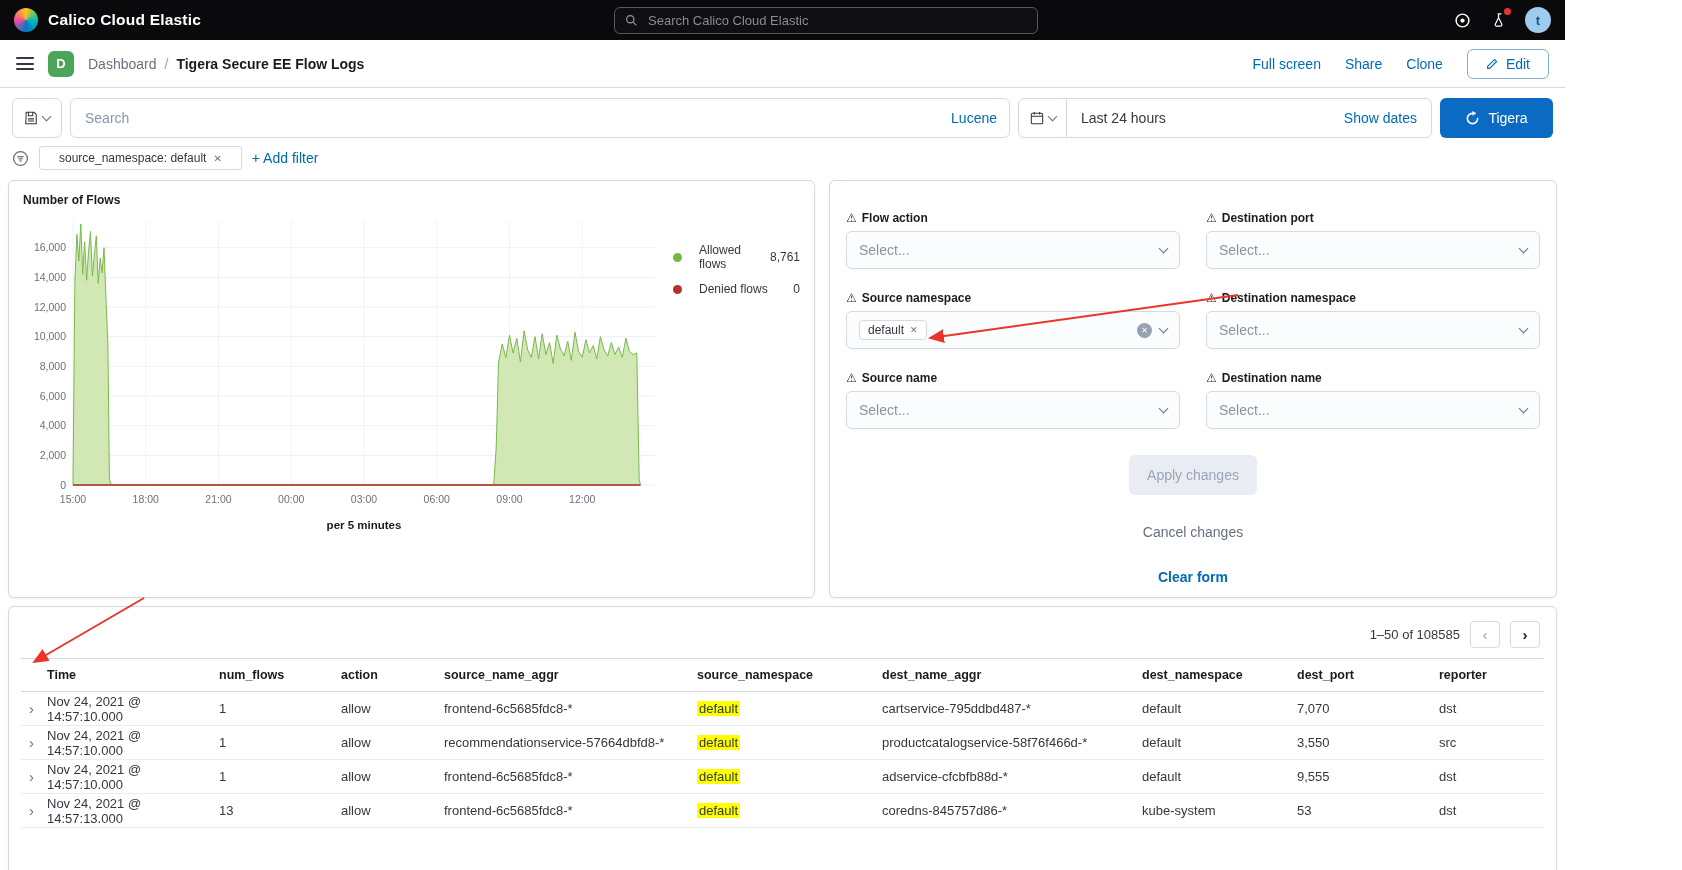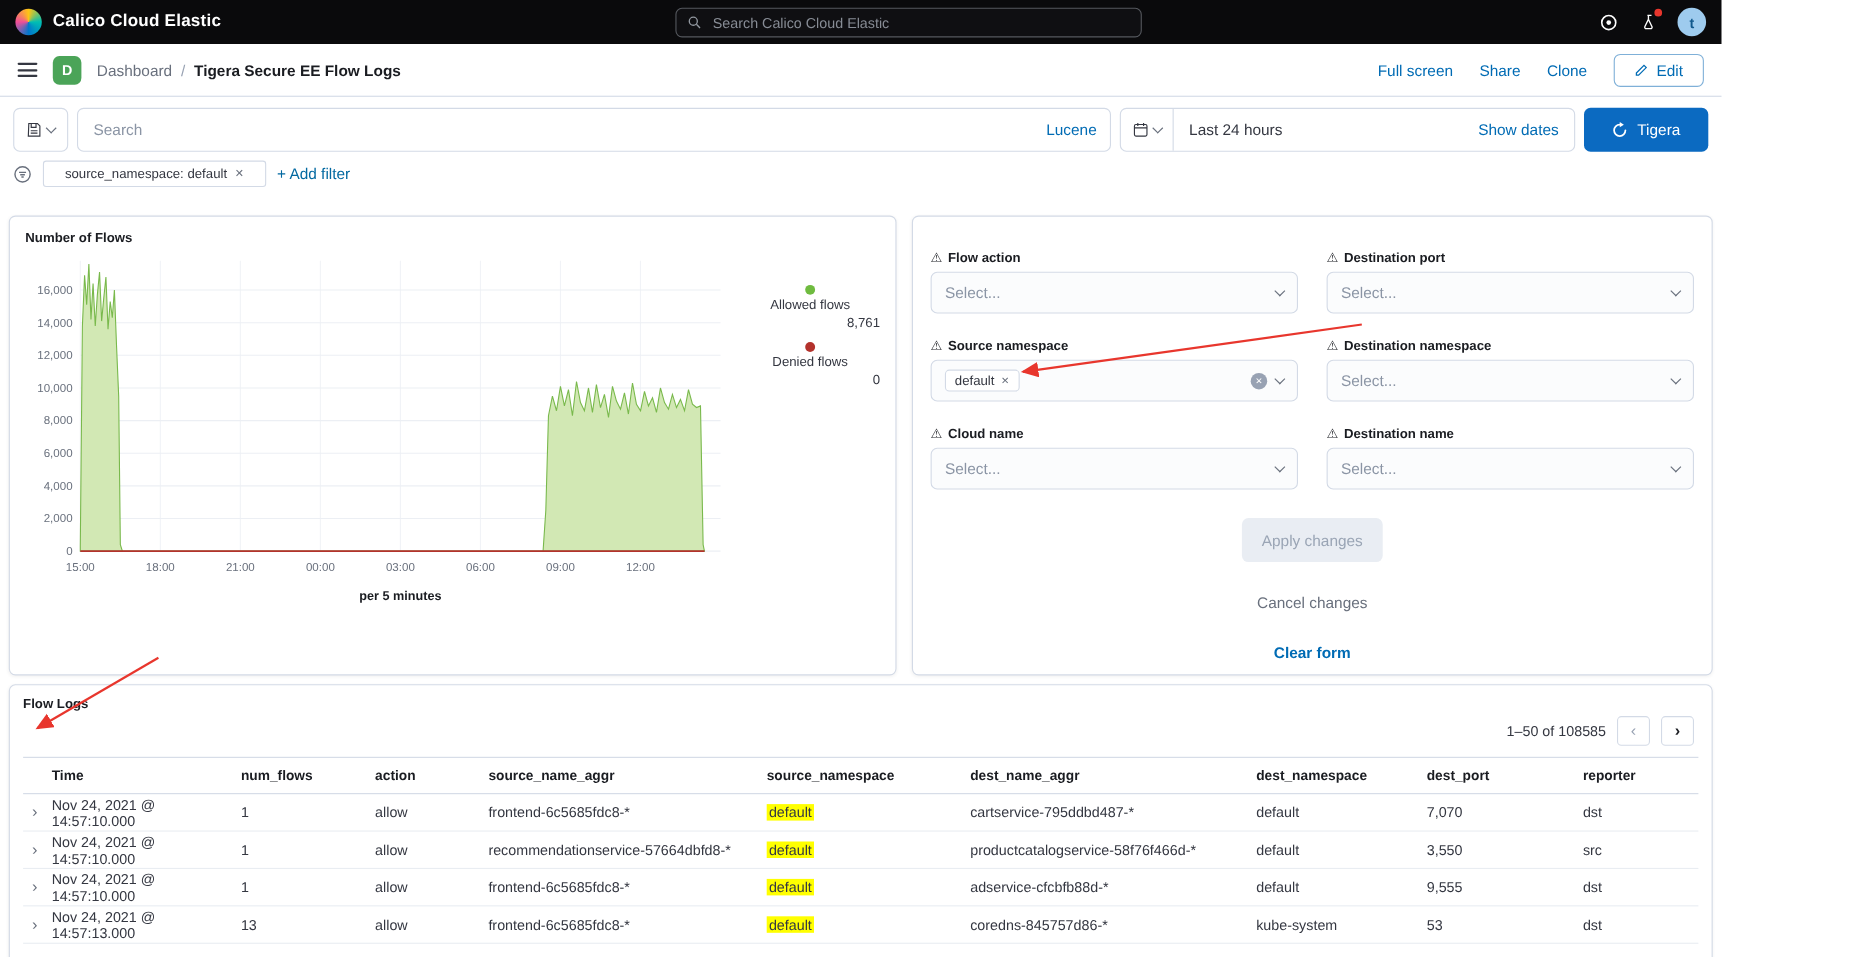--- a/index.html
+++ b/index.html
@@ -58,31 +58,31 @@
                  font-size:14px; font-weight:500; display:flex; align-items:center; justify-content:center; gap:8px; cursor:pointer; }
 
   
   .filter-row { display:flex; align-items:center; gap:10px; padding:2px 12px 10px; }
   .pill { display:flex; align-items:center; gap:7px; border:1px solid #d3dae6; border-radius:3px; background:#fff;
           padding:4px 19px; font-size:12px; cursor:pointer; }
   .pill-x { color:#69707d; font-size:10px; }
   .add-filter { color:#0369a1; font-size:14px; cursor:pointer; }
 
   
-  .main-row { display:flex; gap:14px; padding:0 8px; align-items:stretch;margin-top:16px; }
+  .main-row { display:flex; gap:14px; padding:0 8px; align-items:stretch; }
   .panel { background:#fff; border:1px solid #d3dae6; border-radius:6px; box-shadow:0 1px 3px rgba(0,0,0,.05); }
   .panel-title { font-size:12px; font-weight:700; color:#1a1c21; }
 
   .chart-panel { flex:0 0 807px; padding:12px 14px; }
   .chart-wrap { display:flex; }
   #flows-chart { width:640px; height:330px; flex:0 0 auto; }
   #flows-chart text { font-family:"Liberation Sans",sans-serif; font-size:10.5px; fill:#69707d; }
   #flows-chart text.axis-title { font-size:11.5px; font-weight:700; fill:#1a1c21; }
   .legend { margin-top:36px; margin-left:10px; flex:1; display:flex; flex-direction:column; gap:11px; font-size:12px; }
-  .legend-item { display:flex; align-items:center; gap:2px; cursor:pointer;flex-direction:column; }
+  .legend-item { display:flex; align-items:center; gap:17px; cursor:pointer; }
   .legend-dot { width:9px; height:9px; border-radius:50%; flex:0 0 auto; }
   .dot-allowed { background:#6fbb3f; }
   .dot-denied  { background:#b3322c; }
   .legend-val { margin-left:auto; }
 
   .filter-panel { flex:1; padding:12px 16px; }
   .ff-form { margin-top:18px; display:grid; grid-template-columns:1fr 1fr; column-gap:26px; row-gap:22px; }
   .field-label { display:flex; align-items:center; gap:5px; font-size:12px; font-weight:700; color:#1a1c21; margin-bottom:6px; }
   .warn { font-size:12px; font-weight:400; }
   .select { height:38px; background:#fbfcfd; border:1px solid #d3dae6; border-radius:6px;
@@ -332,21 +332,21 @@
           </div>
           <div class="select">
             <span class="ph">Select...</span>
             <span class="chev"></span>
           </div>
         </div>
 
         <div class="field">
           <div class="field-label">
             <span class="warn">⚠</span>
-            <span>Cloud name</span>
+            <span>Source name</span>
           </div>
           <div class="select">
             <span class="ph">Select...</span>
             <span class="chev"></span>
           </div>
         </div>
 
         <div class="field">
           <div class="field-label">
             <span class="warn">⚠</span>
@@ -361,21 +361,20 @@
         <div class="ff-buttons">
           <button class="apply-btn" disabled="">Apply changes</button>
           <button class="cancel-btn">Cancel changes</button>
           <span class="clear-link">Clear form</span>
         </div>
       </div>
     </section>
   </div>
 
   <section class="panel logs-panel">
-    <div class="panel-title">Flow Logs</div>
     <div class="pag-row">
       <span class="pag-text">1–50 of 108585</span>
       <span class="pag-btn prev">
           <span>‹</span>
         </span>
       <span class="pag-btn next">
           <span>›</span>
         </span>
     </div>
 

